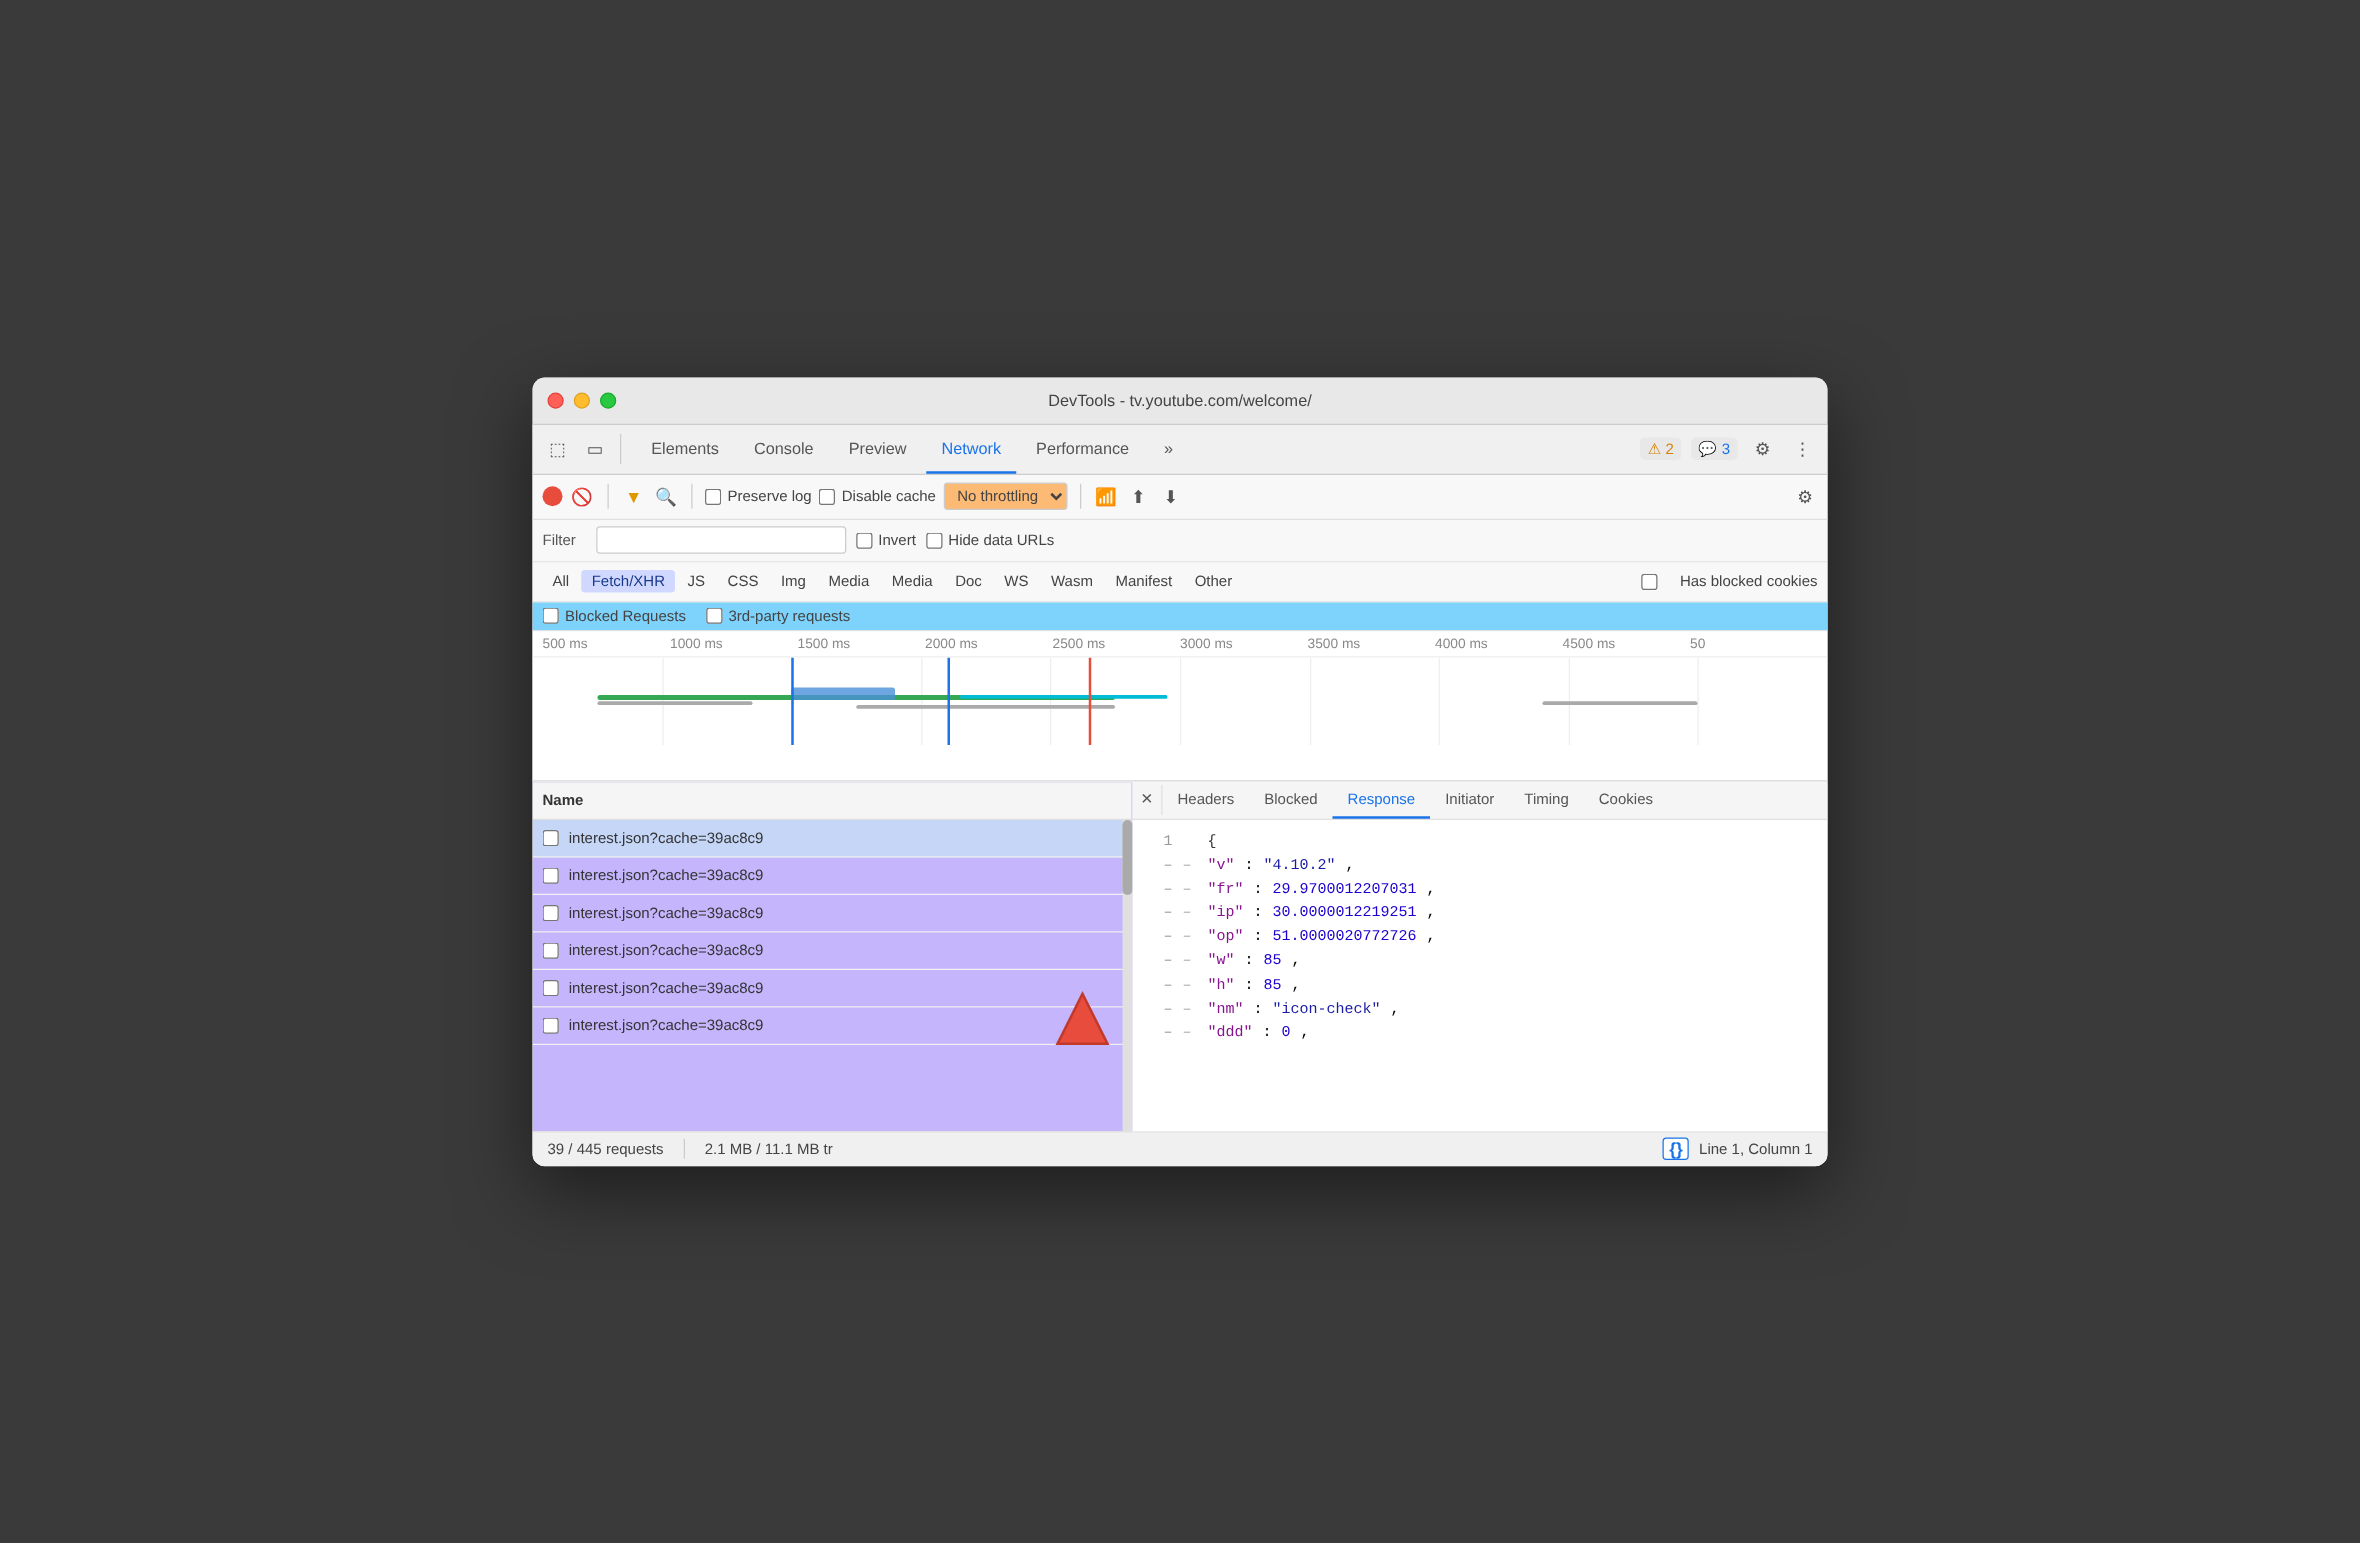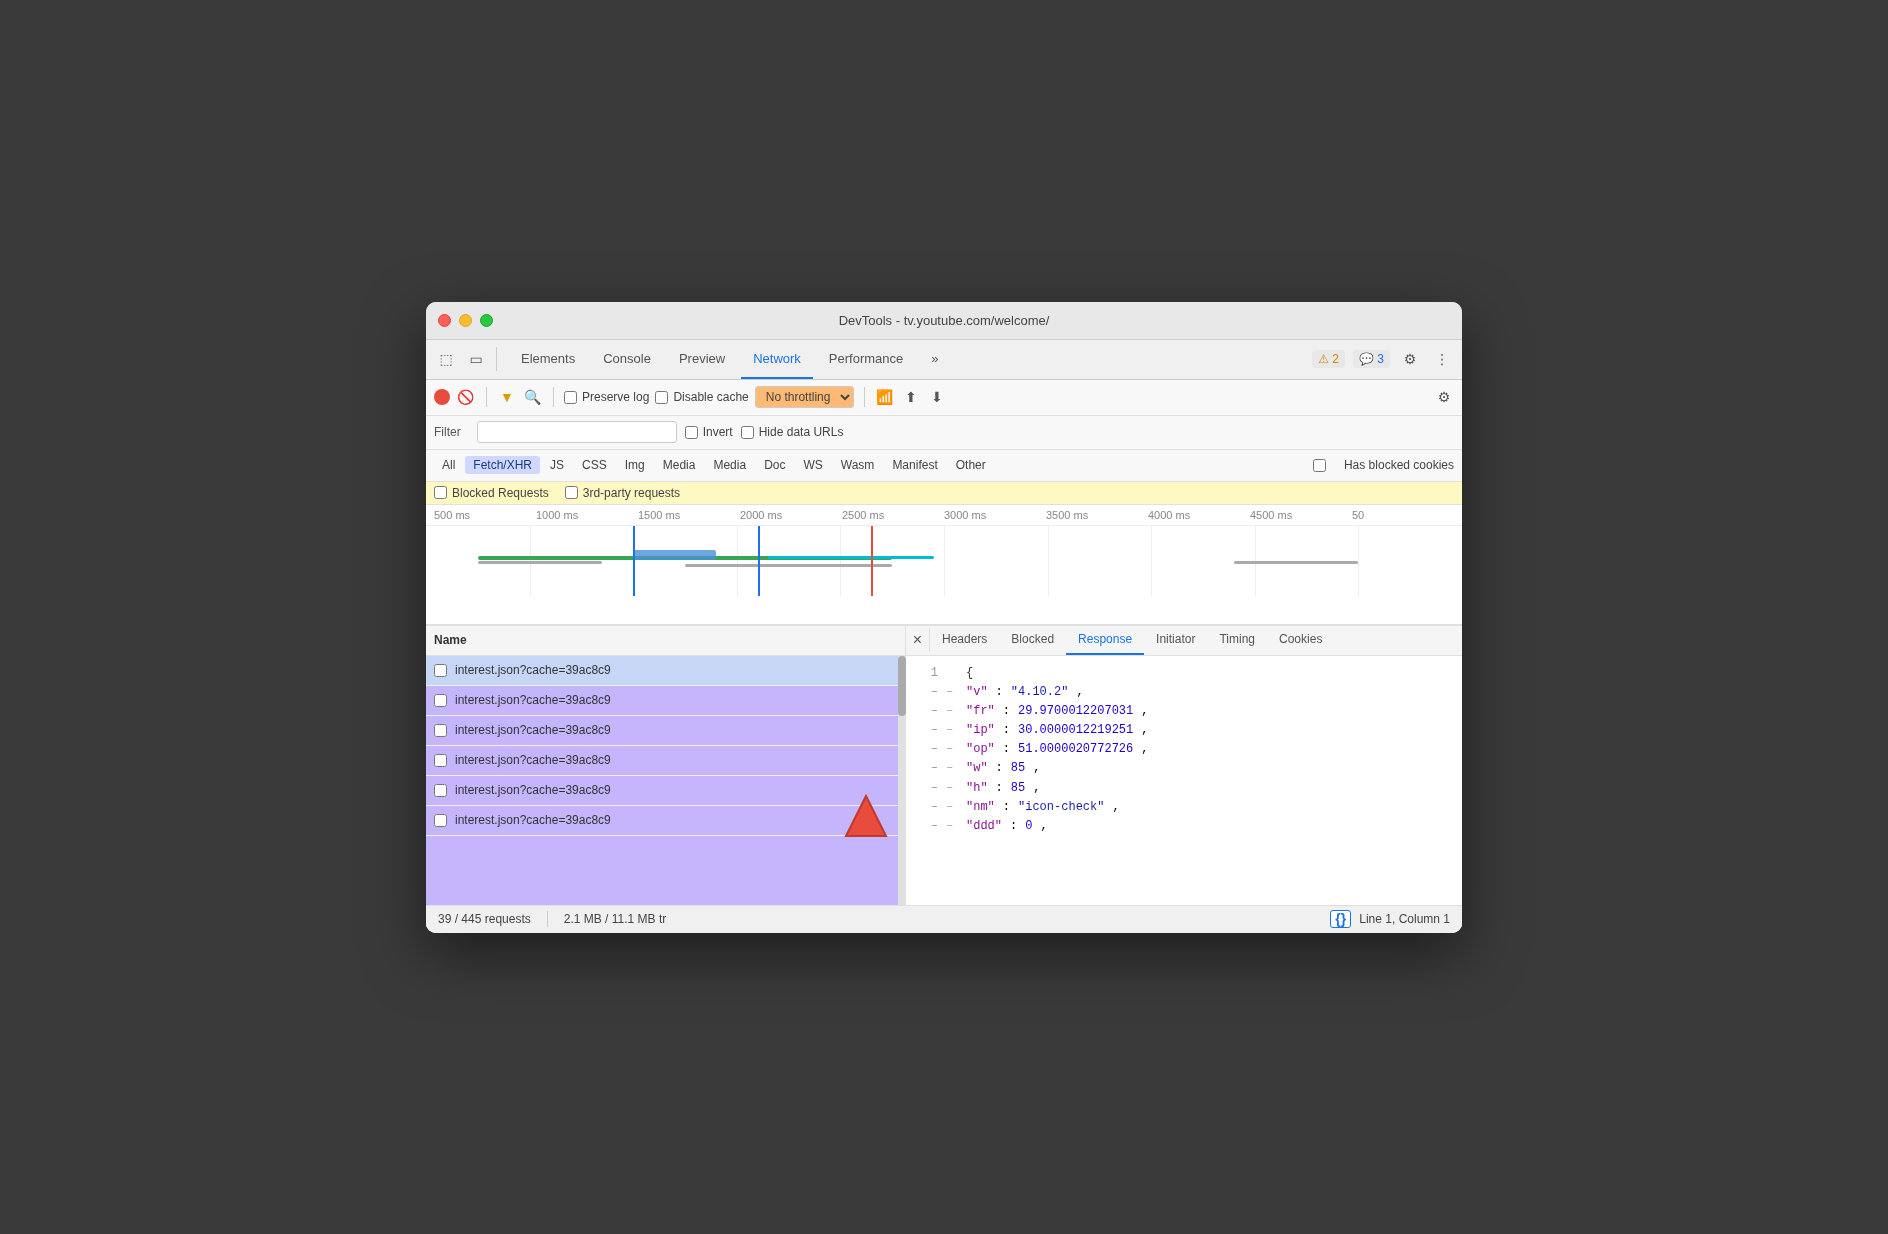--- a/index.html
+++ b/index.html
@@ -218,21 +218,21 @@
       gap: 18px;
       font-size: 12px;
       color: #444;
       margin-left: auto;
     }
     
     .req-filter-bar {
       display: flex;
       align-items: center;
       padding: 4px 8px;
-      background: #fef9c3;
+      background: #7dd3fc;
       border-bottom: 1px solid #e0e0e0;
       gap: 16px;
     }
     
     .timeline-area {
       background: #fff;
       border-bottom: 1px solid #e0e0e0;
       height: 120px;
       position: relative;
       overflow: hidden;

